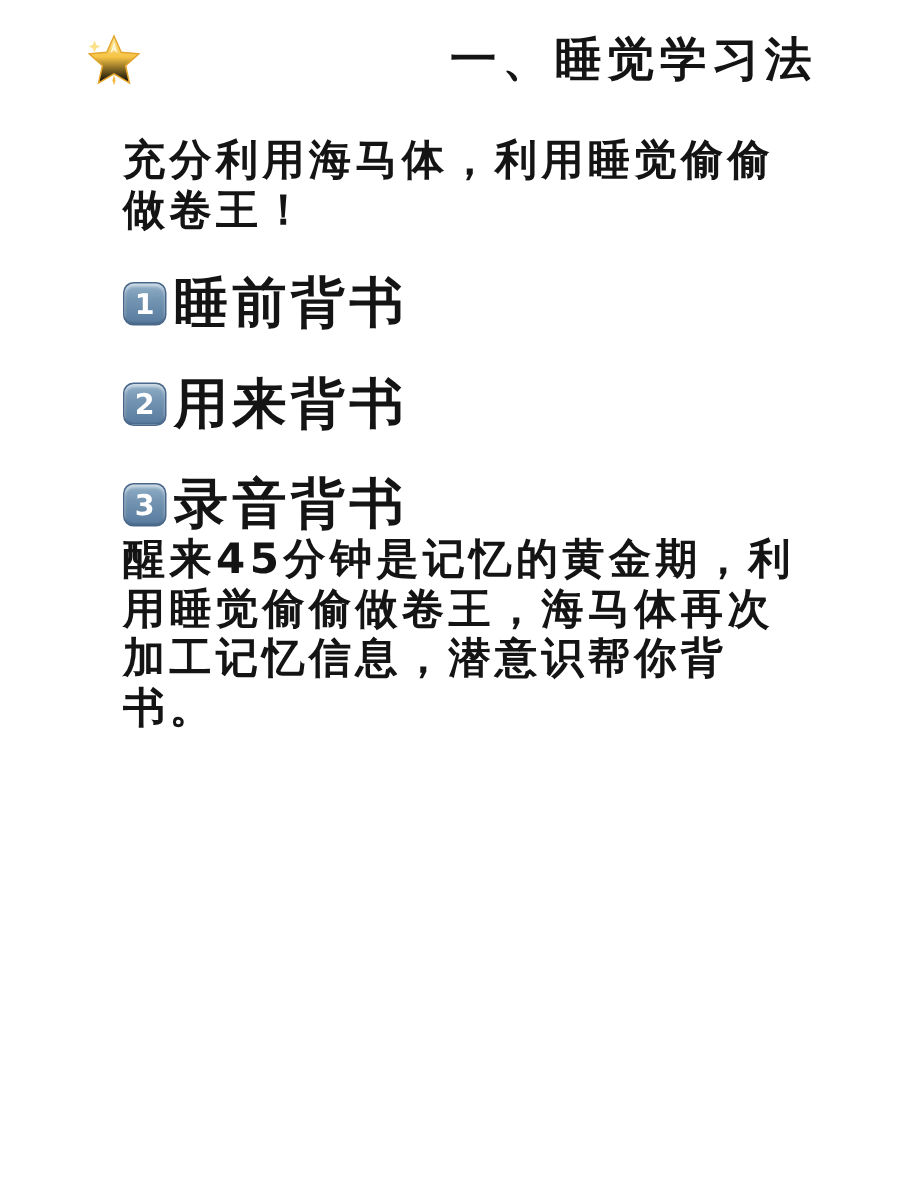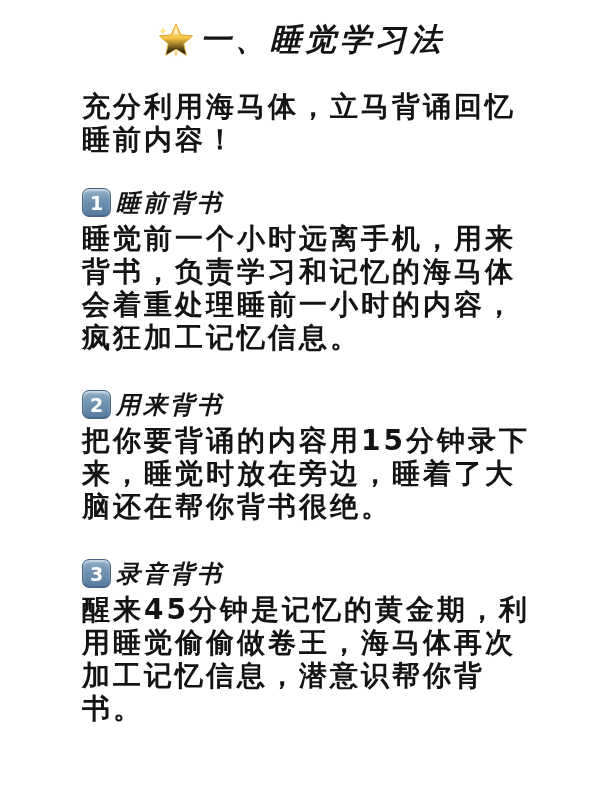--- a/index.html
+++ b/index.html
@@ -12,27 +12,26 @@
     font-family: "DejaVu Sans", "Liberation Sans", sans-serif;
     color: #141414;
   }
   .page {
     width: 600px; height: 800px;
     padding: 18px 55px 0 82px;
     background: #ffffff;
   }
   .title-row {
     display: flex;
-    justify-content: center;
+    justify-content: space-between;
     align-items: center;
     gap: 3px;
     margin-left: -27px; 
     margin-bottom: 28px;
     height: 44px;
-    font-style: italic;
   }
   .star-icon { width: 42px; height: 42px; flex: 0 0 auto; }
   .star-icon svg { width: 42px; height: 42px; display: block; }
   .title-text {
     font-size: 31px;
     font-weight: 700;
     letter-spacing: 4px;
     white-space: nowrap;
   }
   .intro {
@@ -59,24 +58,23 @@
     box-shadow: inset 0 2px 2px rgba(255,255,255,0.55), inset 0 -1px 1px rgba(0,0,0,0.15);
     color: #ffffff;
     display: flex;
     align-items: center;
     justify-content: center;
     font-size: 19px;
     font-weight: 700;
     flex: 0 0 auto;
   }
   .heading {
-    font-size: 24px;
+    font-size: 36px;
     font-weight: 700;
     letter-spacing: 3px;
-    font-style: italic;
   }
   .body-text {
     font-size: 28px;
     font-weight: 600;
     line-height: 33px;
     letter-spacing: 3px;
   }
 </style>
 </head>
 <body>
@@ -96,36 +94,34 @@
         </defs>
         <polygon points="21,5 25.8,15.8 37.5,16.9 28.7,24.8 31.3,36.3 21,30.2 10.7,36.3 13.3,24.8 4.5,16.9 16.2,15.8" fill="url(#starG)" stroke="#e3a52c" stroke-width="1"></polygon>
         <polygon points="21,9 23.5,16.5 21,14.5 18.5,16.5" fill="#fff8dc" opacity="0.9"></polygon>
         <polygon points="8,8 9.3,11 12,12 9.3,13 8,16 6.7,13 4,12 6.7,11" fill="#fde28a"></polygon>
         <polygon points="21,31 22,34.5 21,38 20,34.5" fill="#f3b93c"></polygon>
       </svg>
     </span>
     <span class="title-text">一、睡觉学习法</span>
   </div>
 
-  <p class="intro">充分利用海马体，立马背诵回忆睡前内容！</p>
+  <p class="intro">充分利用海马体，利用睡觉偷偷做卷王！</p>
 
   <div class="section">
     <div class="section-header">
       <span class="badge">1</span>
       <span class="heading">睡前背书</span>
     </div>
-    <p class="body-text">睡觉前一个小时远离手机，用来背书，负责学习和记忆的海马体会着重处理睡前一小时的内容，疯狂加工记忆信息。</p>
   </div>
 
   <div class="section">
     <div class="section-header">
       <span class="badge">2</span>
       <span class="heading">用来背书</span>
     </div>
-    <p class="body-text">把你要背诵的内容用15分钟录下来，睡觉时放在旁边，睡着了大脑还在帮你背书很绝。</p>
   </div>
 
   <div class="section">
     <div class="section-header">
       <span class="badge">3</span>
       <span class="heading">录音背书</span>
     </div>
     <p class="body-text">醒来45分钟是记忆的黄金期，利用睡觉偷偷做卷王，海马体再次加工记忆信息，潜意识帮你背书。</p>
   </div>
 

